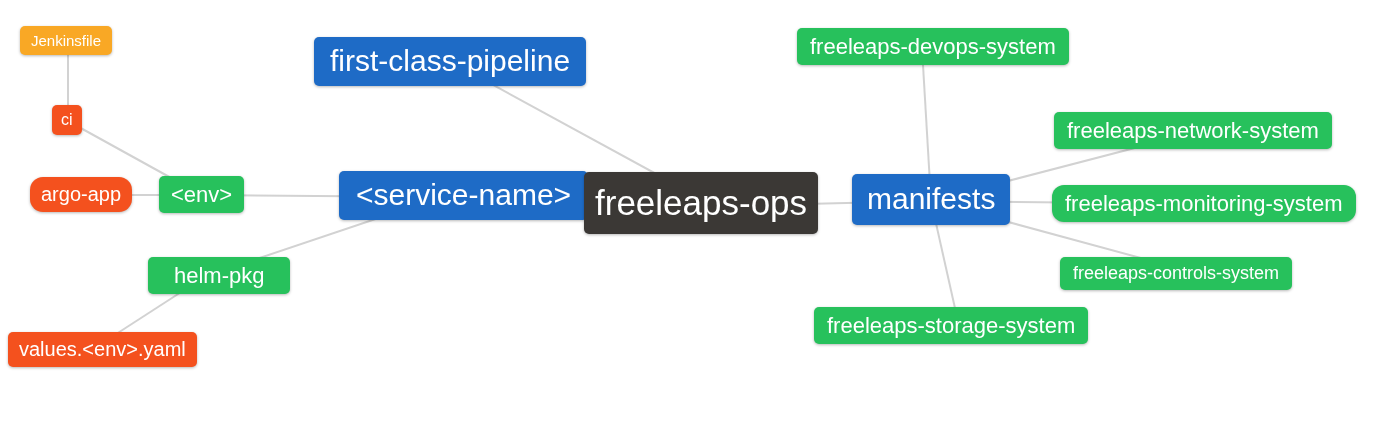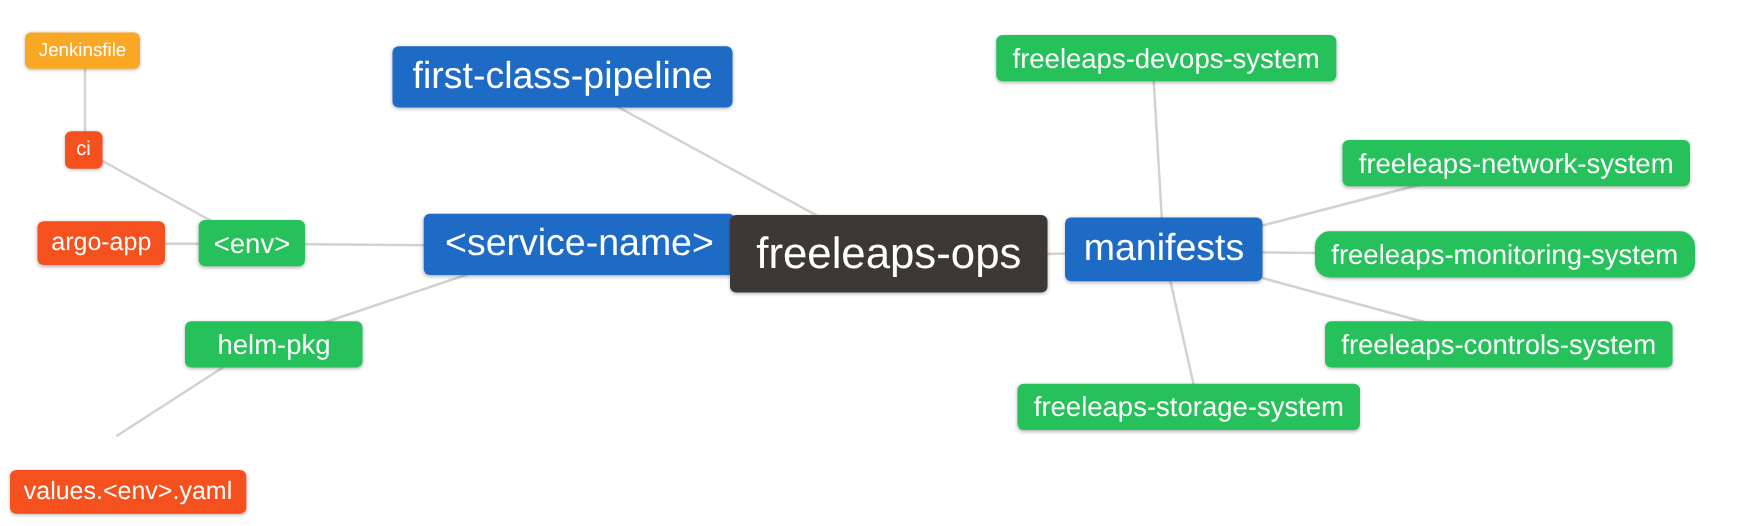--- a/index.html
+++ b/index.html
@@ -33,33 +33,33 @@
     line-height: 1.15;
   }
   .amber  { background: #f9a825; text-align: right; }
   .red    { background: #f4511e; }
   .green  { background: #27c15c; }
   .blue   { background: #1e6bc6; }
   .dark   { background: #3b3835; }
 
   #n-jenkinsfile          { left: 20px;   top: 26px;  font-size: 15px; padding: 6px 11px; }
   #n-ci                   { left: 52px;   top: 105px; font-size: 16px; padding: 6px 9px;  }
-  #n-argo-app             { left: 30px;   top: 177px; font-size: 20px; padding: 6px 11px; }
+  #n-argo-app             { left: 30px;   top: 177px; font-size: 20px; padding: 6px 11px; border-radius: 13px; }
   #n-env                  { left: 159px;  top: 176px; font-size: 22px; padding: 6px 12px; }
   #n-service-name         { left: 316px;  top: 171px; font-size: 30px; padding: 7px 17px; margin-left: 23px; }
   #n-first-class-pipeline { left: 314px;  top: 37px;  font-size: 30px; padding: 7px 16px; }
-  #n-freeleaps-ops        { left: 584px;  top: 172px; font-size: 35px; padding: 11px 21px; }
+  #n-freeleaps-ops        { left: 584px;  top: 172px; font-size: 35px; padding: 11px 11px; }
   #n-manifests            { left: 852px;  top: 174px; font-size: 30px; padding: 8px 15px; }
   #n-devops-system        { left: 797px;  top: 28px;  font-size: 22px; padding: 6px 13px; }
-  #n-network-system       { left: 1054px; top: 112px; font-size: 22px; padding: 6px 13px; margin-left: 20px; }
+  #n-network-system       { left: 1054px; top: 112px; font-size: 22px; padding: 6px 13px; }
   #n-monitoring-system    { left: 1052px; top: 185px; font-size: 22px; padding: 6px 13px; border-radius: 12px; }
-  #n-controls-system      { left: 1060px; top: 257px; font-size: 22px; padding: 6px 13px; }
+  #n-controls-system      { left: 1060px; top: 257px; font-size: 18px; padding: 6px 13px; }
   #n-storage-system       { left: 814px;  top: 307px; font-size: 22px; padding: 6px 13px; }
   #n-helm-pkg             { left: 148px;  top: 257px; font-size: 22px; padding: 6px 26px; }
-  #n-values-env-yaml      { left: 8px;    top: 332px; font-size: 20px; padding: 6px 11px; margin-top: 44px; }
+  #n-values-env-yaml      { left: 8px;    top: 332px; font-size: 20px; padding: 6px 11px; }
 </style>
 </head>
 <body>
 
 <svg class="edges" viewBox="0 0 1390 421">
   <line x1="68" y1="42" x2="68" y2="121"></line>
   <line x1="68" y1="121" x2="202" y2="195"></line>
   <line x1="76" y1="195" x2="202" y2="195"></line>
   <line x1="202" y1="195" x2="441" y2="197"></line>
   <line x1="206" y1="276" x2="441" y2="197"></line>

